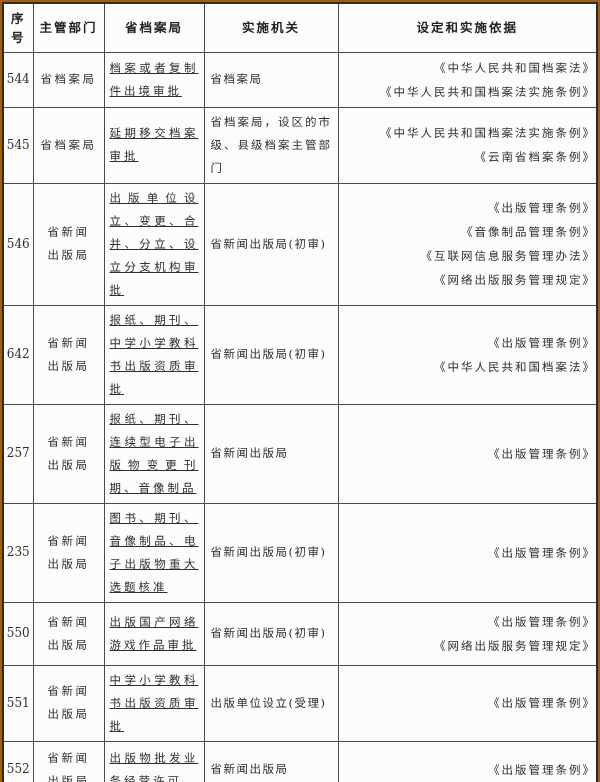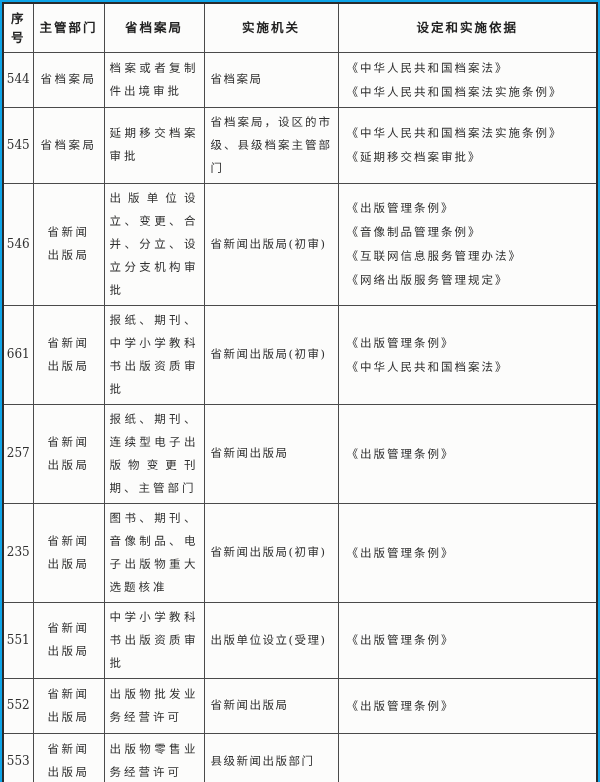--- a/index.html
+++ b/index.html
@@ -4,21 +4,21 @@
 <style>
   html, body {
     margin: 0;
     padding: 0;
     background: #ffffff;
   }
   .page {
     width: 600px;
     height: 782px;
     box-sizing: border-box;
-    background: #0ea5e9;
+    background: #a16207;
     padding: 2px 3px 2px 2px;
     overflow: hidden;
     font-family: "DejaVu Serif", "Liberation Serif", serif;
     color: #2f2f2f;
   }
   table.approval-table {
     border-collapse: collapse;
     width: 595px;
     table-layout: fixed;
     background: #fcfcfb;
@@ -66,31 +66,32 @@
     text-align: center;
     letter-spacing: 2.5px;
     white-space: pre-line;
     padding: 3px 4px;
   }
   td.col-item {
     text-align: justify;
     text-justify: inter-character;
     letter-spacing: 3px;
     padding: 3px 5px;
+    text-decoration: underline;
   }
   td.col-agency {
     text-align: justify;
     text-justify: inter-character;
     letter-spacing: 1.5px;
     padding: 3px 6px;
   }
   td.col-basis {
-    text-align: left;
+    text-align: right;
     letter-spacing: 2px;
-    padding: 3px 8px;
+    padding: 3px 0;
   }
   .basis-line {
     line-height: 24px;
   }
   
   tbody tr:nth-child(1)  { height: 54px; }
   tbody tr:nth-child(2)  { height: 71px; }
   tbody tr:nth-child(3)  { height: 99px; }
   tbody tr:nth-child(4)  { height: 74px; }
   tbody tr:nth-child(5)  { height: 93px; }
@@ -132,65 +133,76 @@
             <div class="basis-line">《中华人民共和国档案法实施条例》</div>
           </td>
         </tr>
         <tr>
           <td class="col-no">545</td>
           <td class="col-dept">省档案局</td>
           <td class="col-item">延期移交档案审批</td>
           <td class="col-agency">省档案局，设区的市级、县级档案主管部门</td>
           <td class="col-basis">
             <div class="basis-line">《中华人民共和国档案法实施条例》</div>
-            <div class="basis-line">《延期移交档案审批》</div>
+            <div class="basis-line">《云南省档案条例》</div>
           </td>
         </tr>
         <tr>
           <td class="col-no">546</td>
           <td class="col-dept">省新闻
 出版局</td>
           <td class="col-item">出版单位设立、变更、合并、分立、设立分支机构审批</td>
           <td class="col-agency">省新闻出版局(初审)</td>
           <td class="col-basis">
             <div class="basis-line">《出版管理条例》</div>
             <div class="basis-line">《音像制品管理条例》</div>
             <div class="basis-line">《互联网信息服务管理办法》</div>
             <div class="basis-line">《网络出版服务管理规定》</div>
           </td>
         </tr>
         <tr>
-          <td class="col-no">661</td>
+          <td class="col-no">642</td>
           <td class="col-dept">省新闻
 出版局</td>
           <td class="col-item">报纸、期刊、中学小学教科书出版资质审批</td>
           <td class="col-agency">省新闻出版局(初审)</td>
           <td class="col-basis">
             <div class="basis-line">《出版管理条例》</div>
             <div class="basis-line">《中华人民共和国档案法》</div>
           </td>
         </tr>
         <tr>
           <td class="col-no">257</td>
           <td class="col-dept">省新闻
 出版局</td>
-          <td class="col-item">报纸、期刊、连续型电子出版物变更刊期、主管部门</td>
+          <td class="col-item">报纸、期刊、连续型电子出版物变更刊期、音像制品</td>
           <td class="col-agency">省新闻出版局</td>
           <td class="col-basis">
             <div class="basis-line">《出版管理条例》</div>
           </td>
         </tr>
         <tr>
           <td class="col-no">235</td>
           <td class="col-dept">省新闻
 出版局</td>
           <td class="col-item">图书、期刊、音像制品、电子出版物重大选题核准</td>
           <td class="col-agency">省新闻出版局(初审)</td>
           <td class="col-basis">
             <div class="basis-line">《出版管理条例》</div>
+          </td>
+        </tr>
+        <tr>
+          <td class="col-no">550</td>
+          <td class="col-dept">省新闻
+出版局</td>
+          <td class="col-item">出版国产网络游戏作品审批</td>
+          <td class="col-agency">省新闻出版局(初审)</td>
+          <td class="col-basis">
+            <div class="basis-line">《出版管理条例》</div>
+            <div class="basis-line">《网络出版服务管理规定》</div>
           </td>
         </tr>
         <tr>
           <td class="col-no">551</td>
           <td class="col-dept">省新闻
 出版局</td>
           <td class="col-item">中学小学教科书出版资质审批</td>
           <td class="col-agency">出版单位设立(受理)</td>
           <td class="col-basis">
             <div class="basis-line">《出版管理条例》</div>

